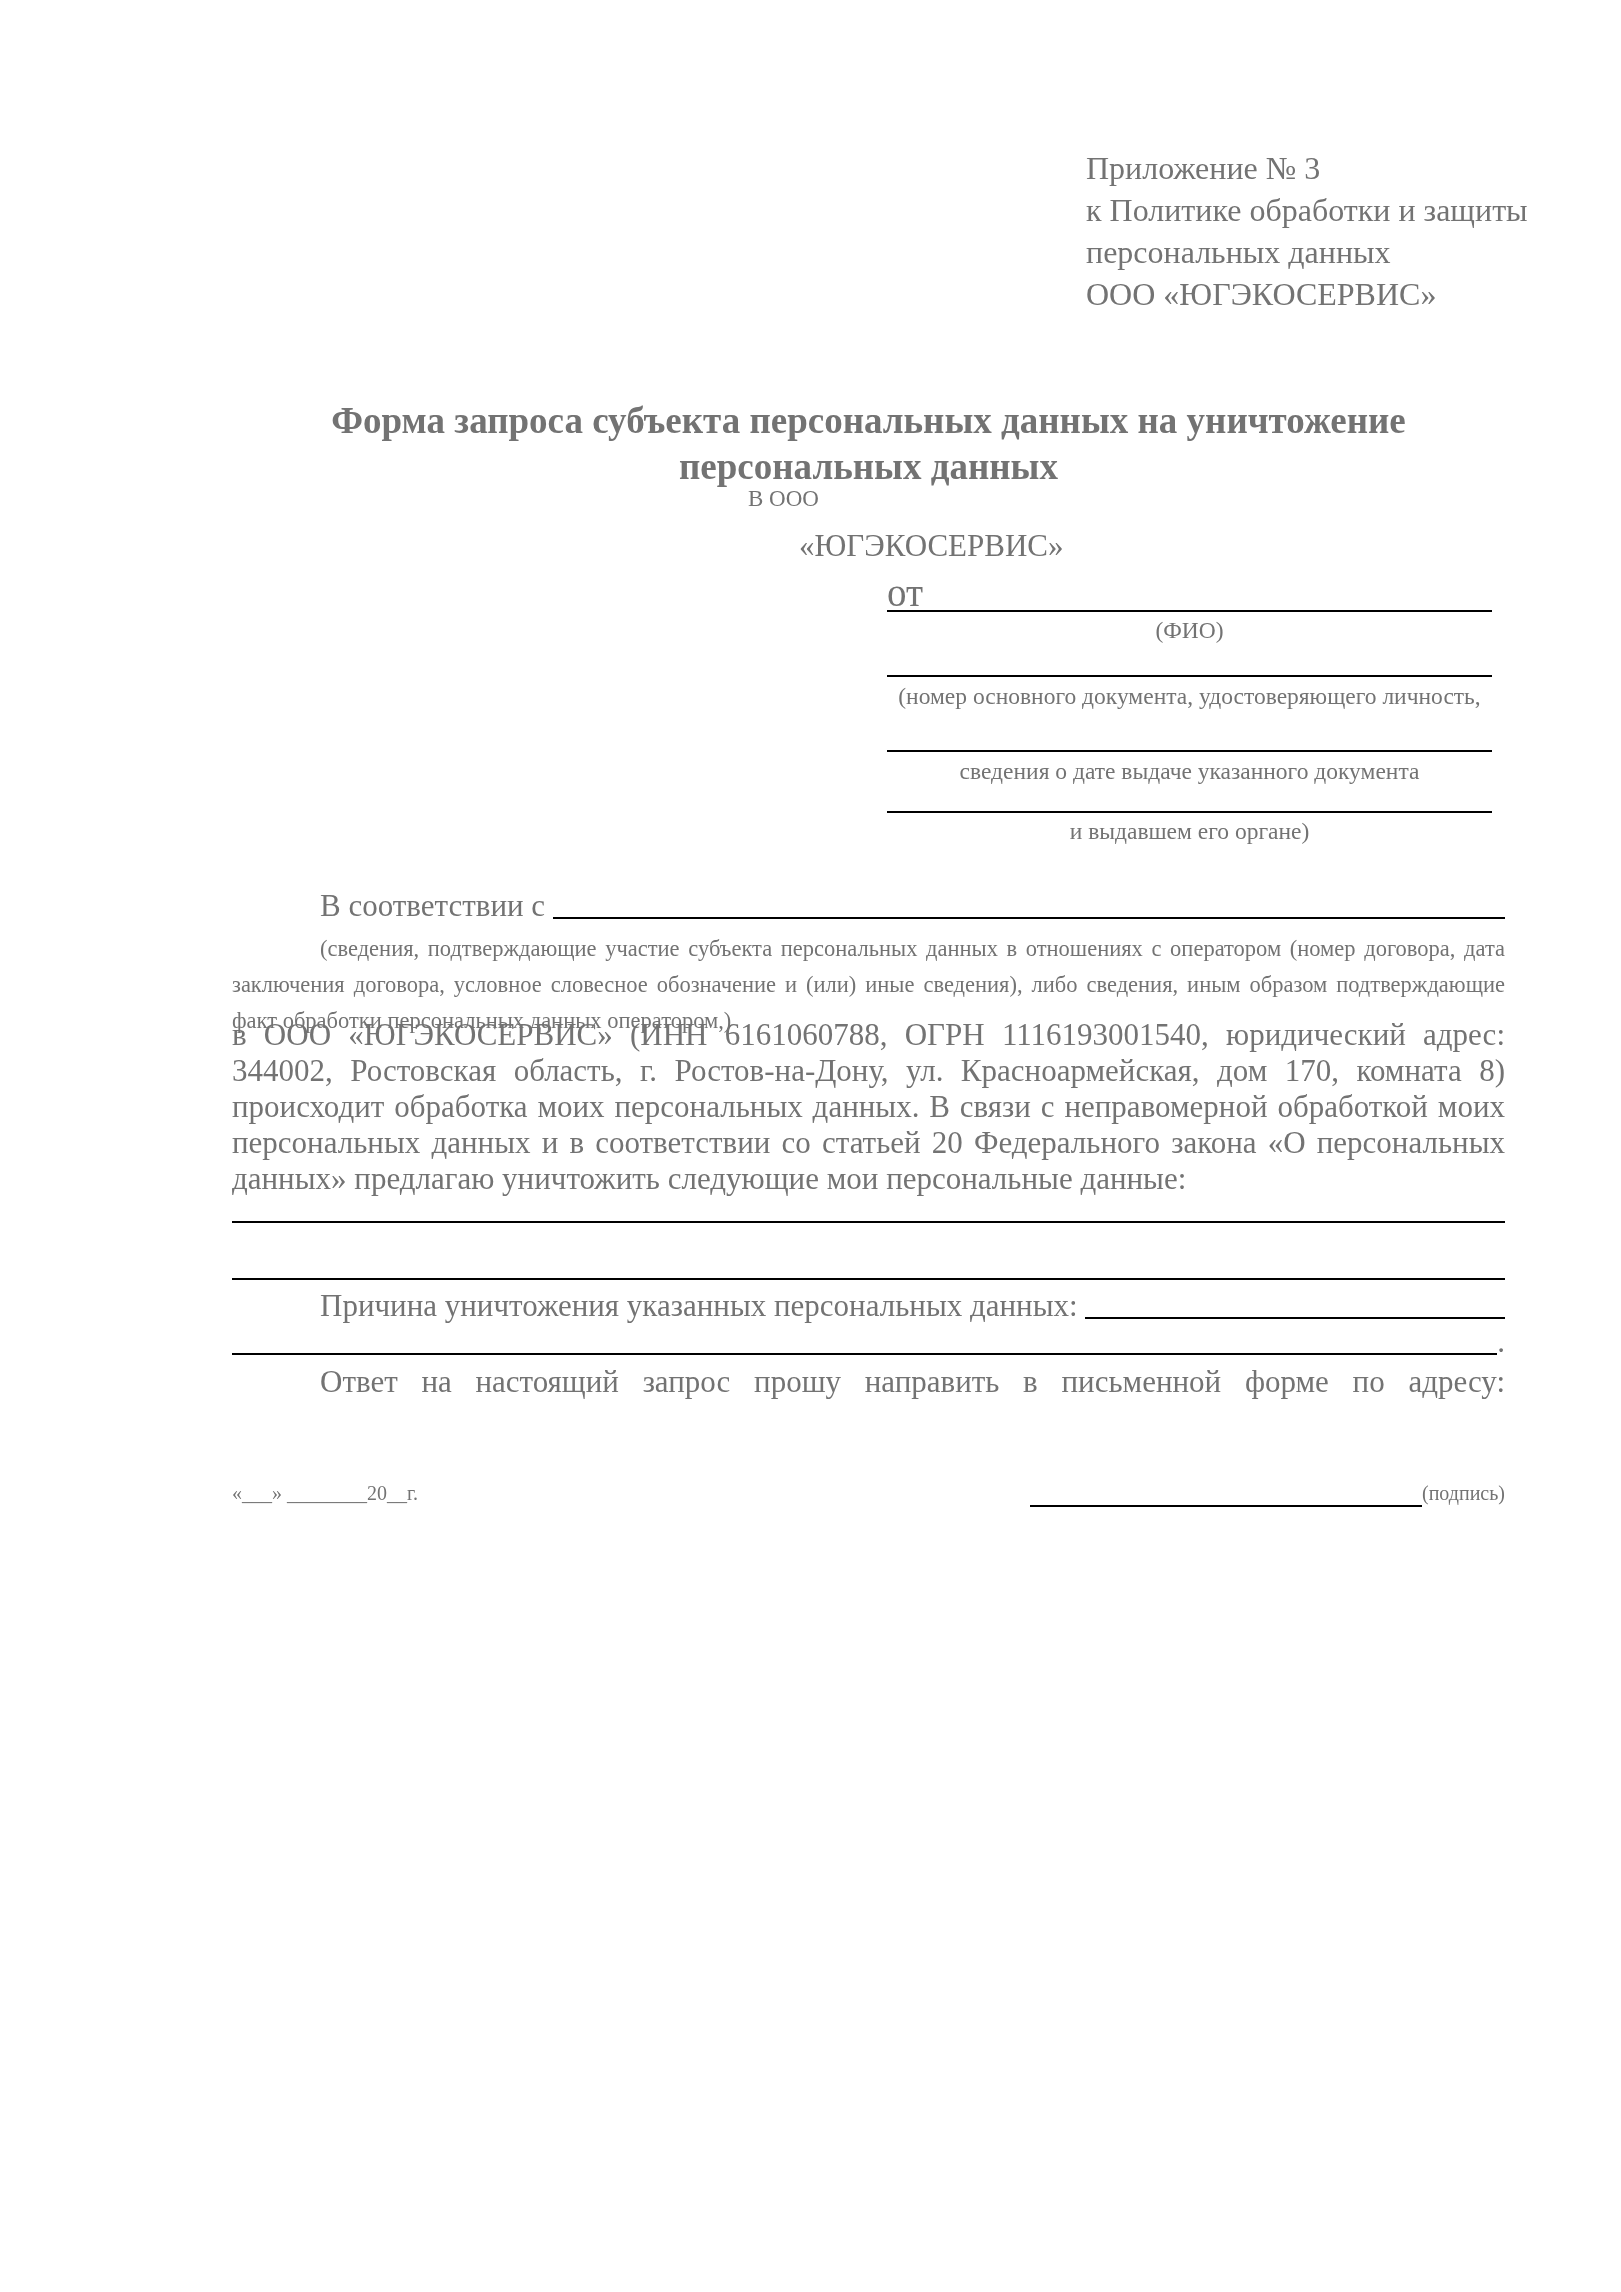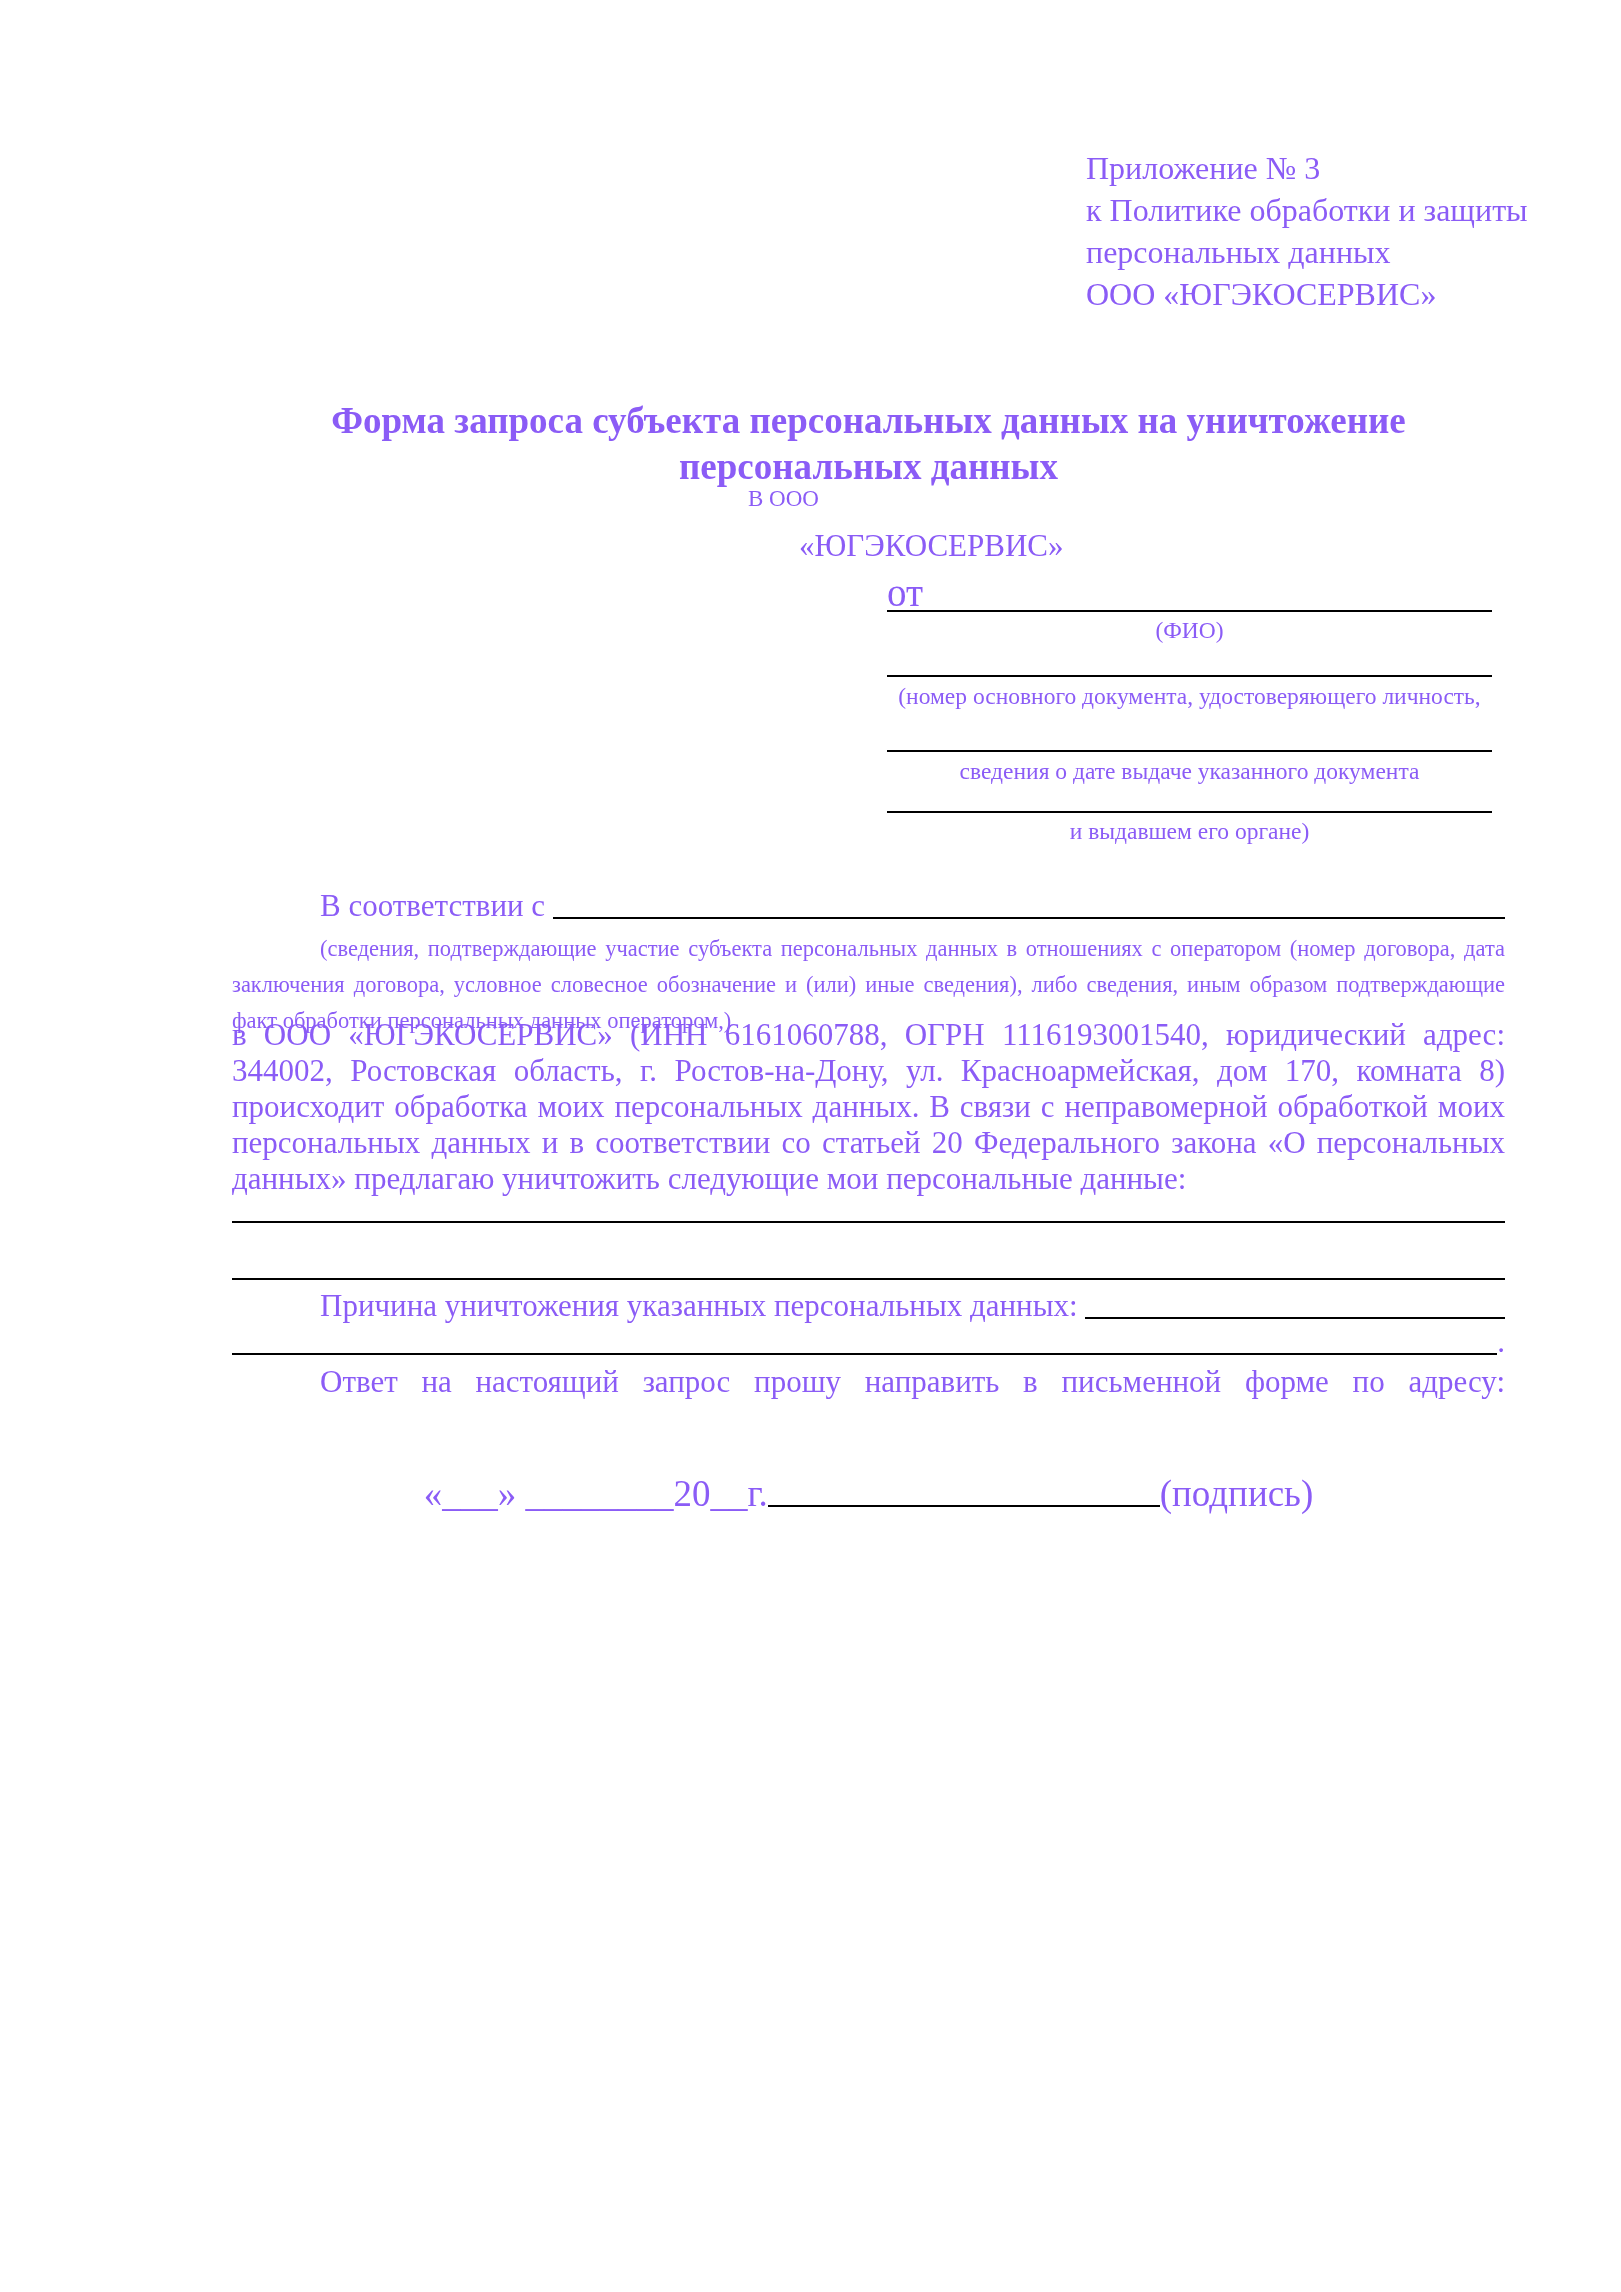--- a/index.html
+++ b/index.html
@@ -5,21 +5,21 @@
   html, body {
     margin: 0;
     padding: 0;
     background: #ffffff;
   }
   .page {
     position: relative;
     width: 1621px;
     height: 2293px;
     background: #ffffff;
-    color: #8b5cf6;
+    color: #737373;
     font-family: "Liberation Serif", "DejaVu Serif", serif;
     overflow: hidden;
   }
 
   
   .appendix {
     position: absolute;
     left: 1086px;
     top: 147px;
     font-size: 32px;
@@ -177,23 +177,23 @@
   }
   .address-row .tail { white-space: pre; }
 
   
   .footer-row {
     position: absolute;
     left: 232px;
     top: 1475px;
     width: 1273px;
     display: flex;
-    justify-content: center;
+    justify-content: space-between;
     align-items: flex-end;
-    font-size: 37px;
+    font-size: 20px;
     line-height: 37px;
     font-family: Liberation Serif, serif;
   }
   .signature-group {
     display: flex;
     align-items: flex-end;
   }
   .signature-group .blank-fixed {
     width: 392px;
     border-bottom: 2.9px solid #000;

